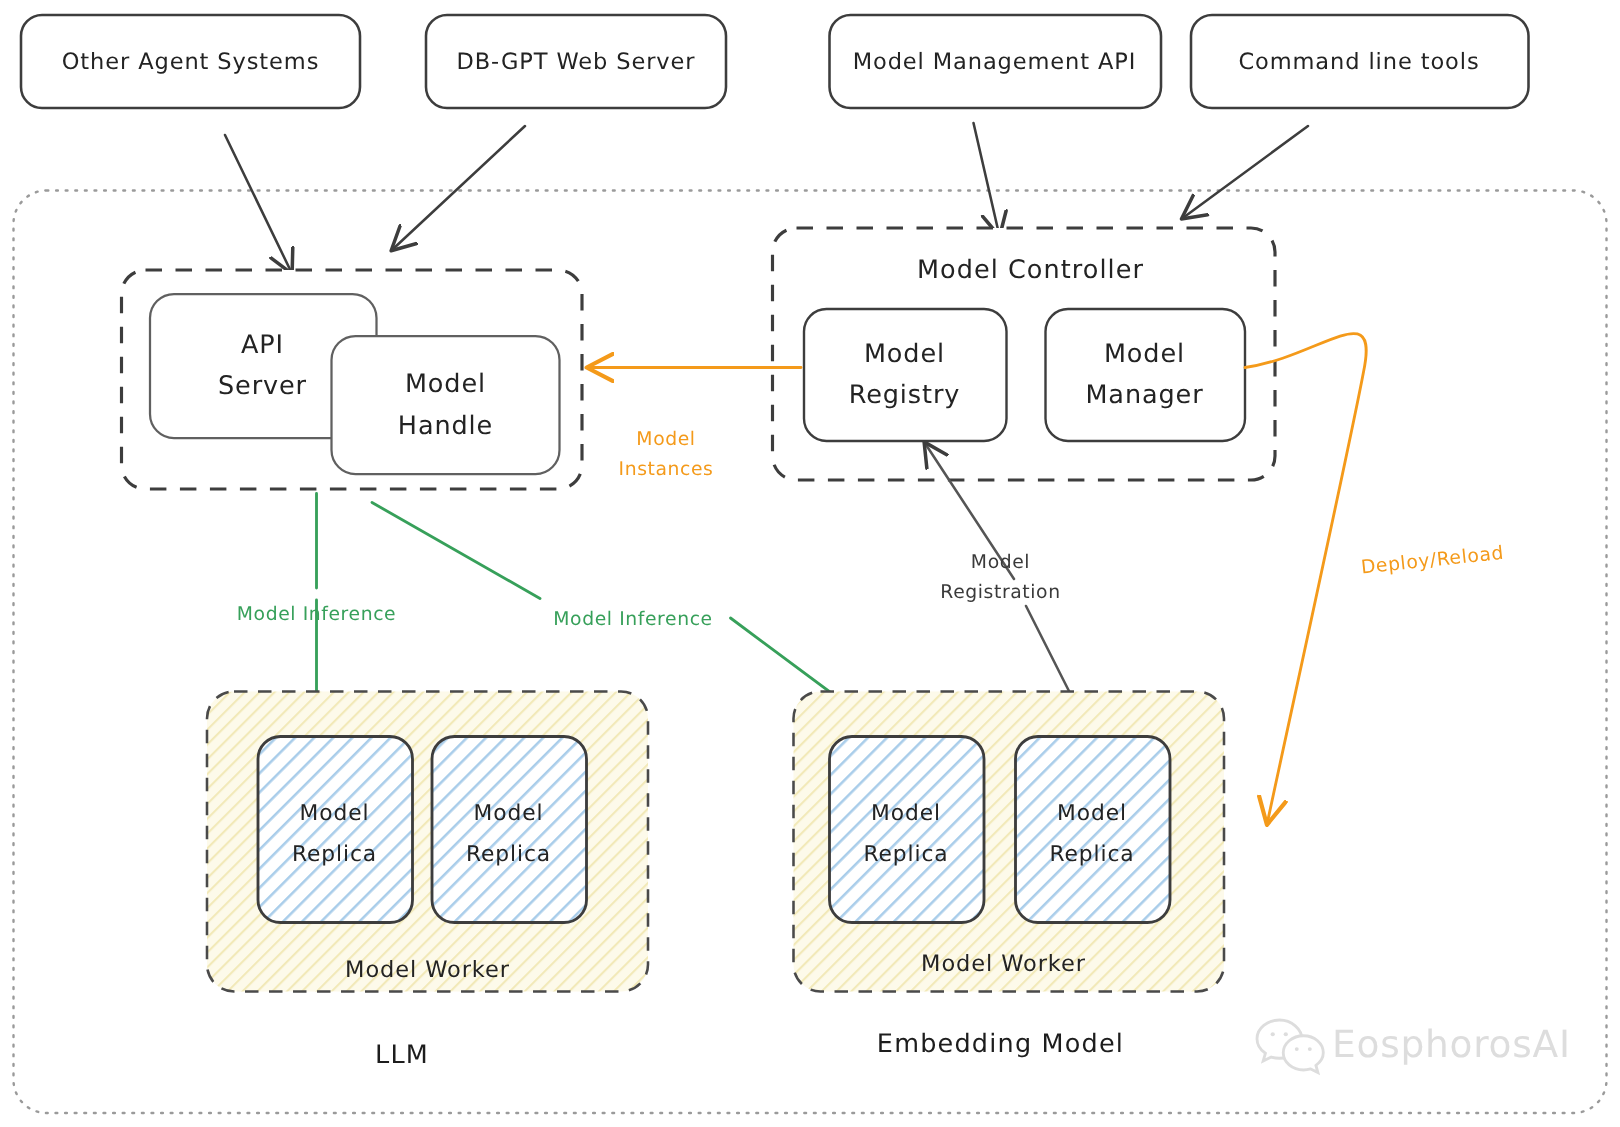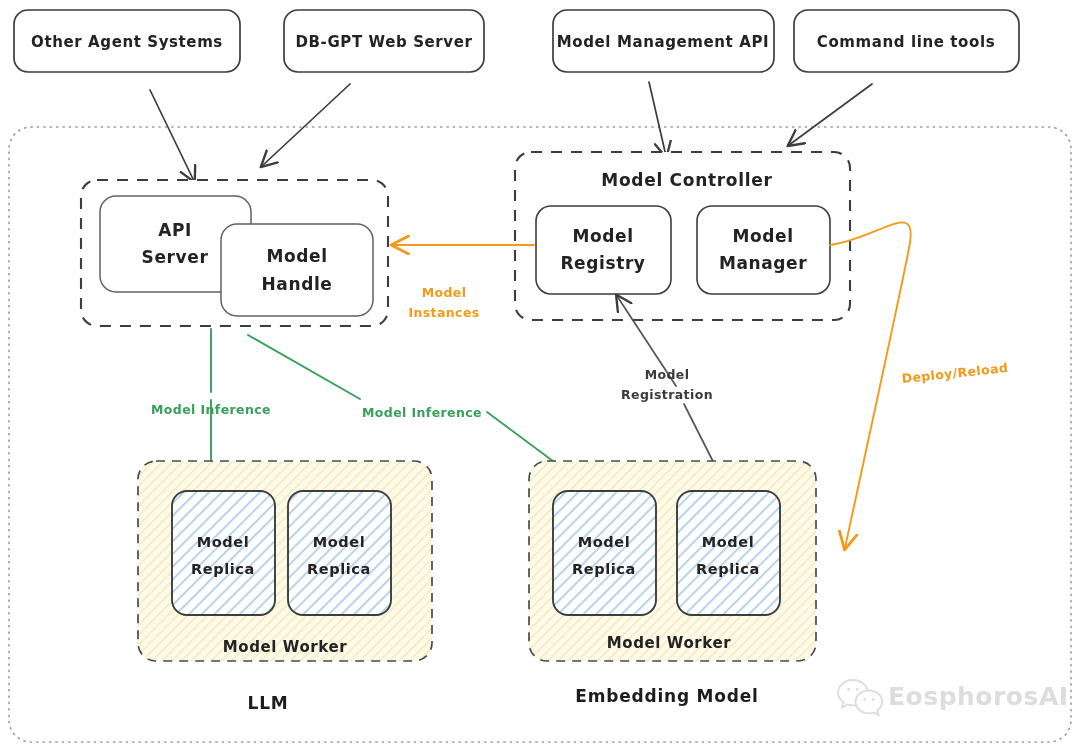--- a/index.html
+++ b/index.html
@@ -12,21 +12,20 @@
     height: 751px;
     position: relative;
     overflow: hidden;
     font-family: "DejaVu Sans", sans-serif;
   }
   #diagram-root {
     position: absolute;
     inset: 0;
     width: 1080px;
     height: 568px;
-    font-weight: bold;
   }
   svg#diagram-canvas {
     position: absolute;
     left: 0; top: 0;
     width: 1080px;
     height: 751px;
   }
   .node-text {
     font-family: "DejaVu Sans", sans-serif;
     font-size: 17px;

